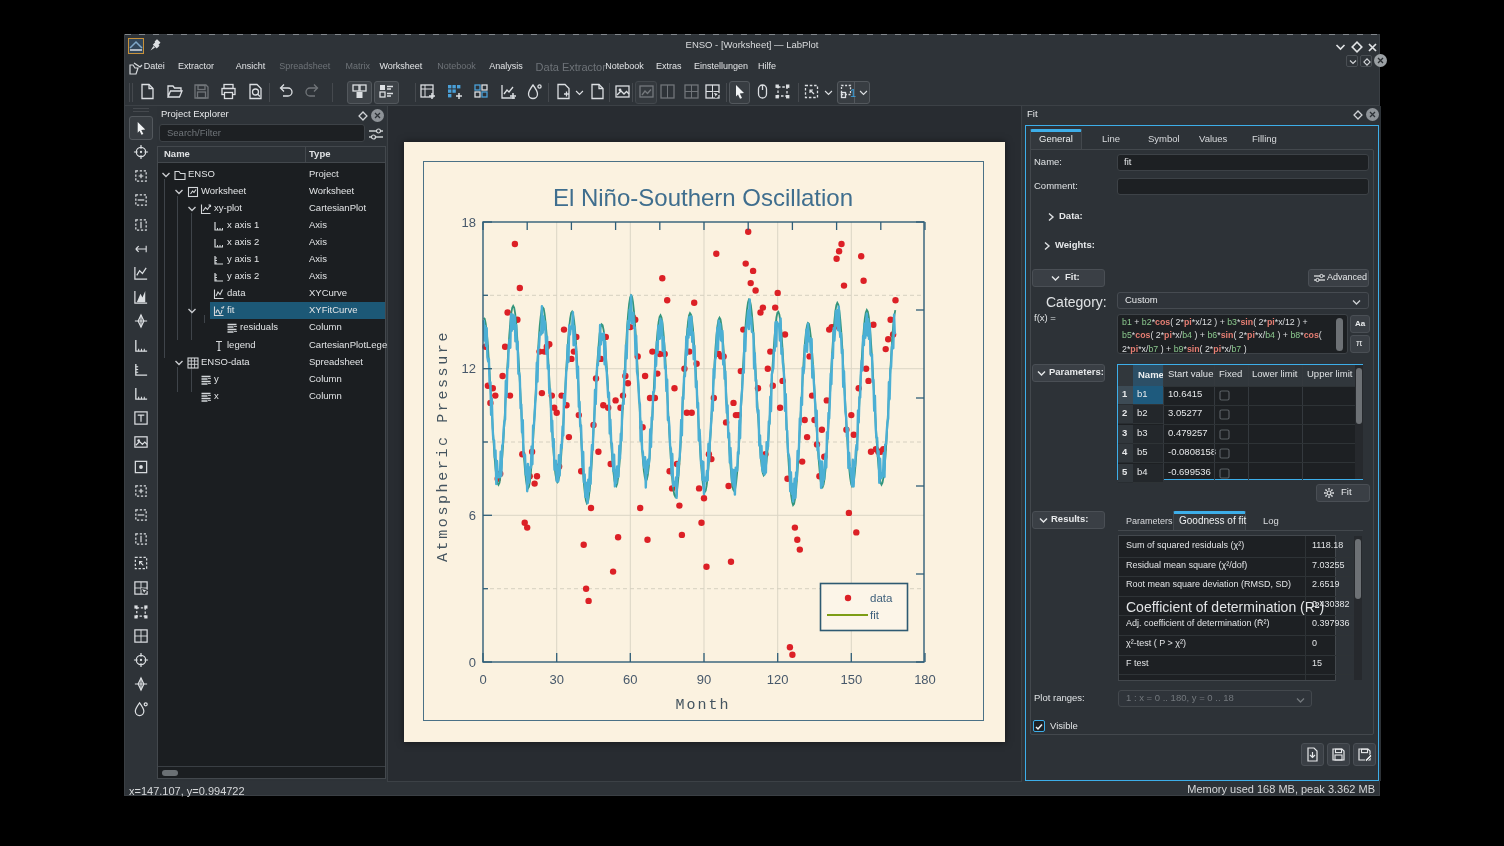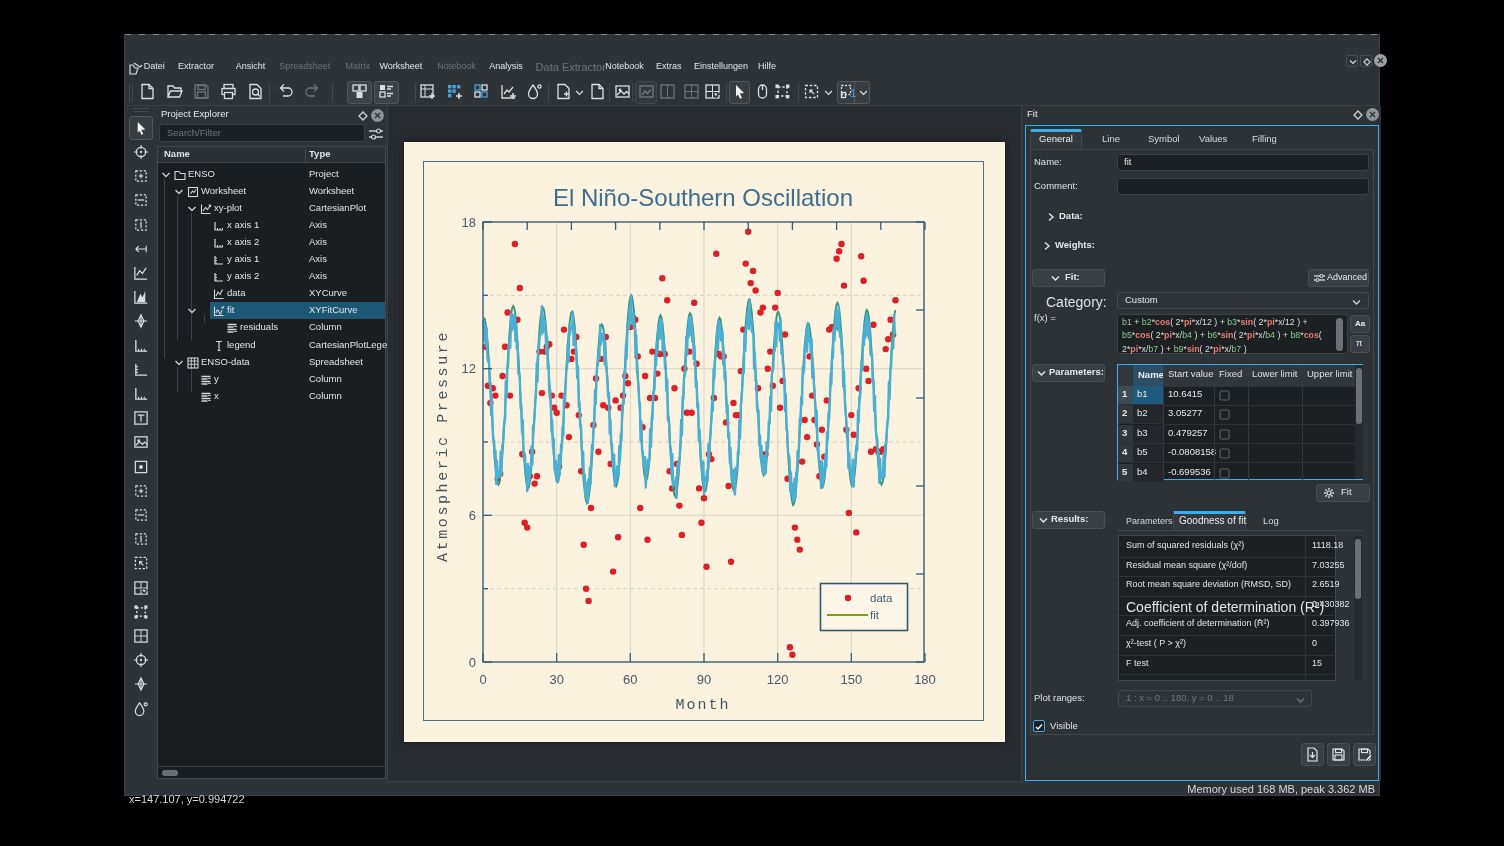--- a/index.html
+++ b/index.html
@@ -9,20 +9,44 @@
 .sep{position:absolute;width:1px;background:#45494e}
 .btnbox{position:absolute;border:1px solid #53585d;background:#3d4247;border-radius:3px}
 .input{position:absolute;background:#1d2023;border:1px solid #3d4247;border-radius:3px}
 .gbtn{position:absolute;background:#3a3f45;border:1px solid #4a4f55;border-radius:3px;color:#e8eaec;font-size:9.5px;font-weight:bold}
 svg.i{position:absolute}
 span{white-space:nowrap}
 </style></head>
 <body>
 <div id="win">
     <div class="abs" style="left:0;top:-1px;width:100%;height:1px;background:repeating-linear-gradient(90deg,#83888d 0 6px,transparent 6px 14px)"></div>
+<div class="abs" style="left:0;top:0;width:100%;height:23px">
+ <svg class="i" style="left:3px;top:3px" width="16" height="16">
+        <rect x="0.5" y="0.5" width="15" height="15" fill="#31465a" stroke="#c8913a"></rect>
+        <path d="M2 10 L8 4 L14 10" stroke="#7fa8c8" fill="none" stroke-width="1.5"></path>
+        <path d="M2 12 h12" stroke="#d8dde2" stroke-width="1.5"></path>
+      </svg>
+ <svg class="i" style="left:24px;top:4px" width="13" height="13" viewBox="0 0 13 13">
+        <g fill="#dcdfe2">
+          <rect x="6" y="1" width="5" height="3.5" rx="0.5" transform="rotate(45 8 3)"></rect>
+          <rect x="4.5" y="4" width="5.5" height="4" transform="rotate(45 7 6)"></rect>
+          <path d="M4.5 7 L6 8.5 L1.5 11.5 Z"></path>
+        </g>
+      </svg>
+ <div class="abs txt" style="left:0;right:0;top:4px;text-align:center;color:#dadcde">ENSO - [Worksheet] — LabPlot</div>
+ <svg class="i" style="left:1210px;top:7px" width="11" height="11">
+        <path d="M1.5 3 L5.5 7 L9.5 3" stroke="#e2e4e6" stroke-width="1.6" fill="none"></path>
+      </svg>
+ <svg class="i" style="left:1226px;top:6px" width="12" height="12">
+        <rect x="2.6" y="2.6" width="6.8" height="6.8" fill="none" stroke="#e2e4e6" stroke-width="1.6" transform="rotate(45 6 6)"></rect>
+      </svg>
+ <svg class="i" style="left:1242px;top:7px" width="11" height="11">
+        <path d="M2 2 L9 9 M9 2 L2 9" stroke="#e2e4e6" stroke-width="1.7"></path>
+      </svg>
+</div>
 <div class="abs" style="left:0;top:23px;width:100%;height:21px">
  <svg class="i" style="left:4px;top:3px" width="14" height="14" viewBox="0 0 14 14">
         <path d="M1 13 V4 h3 l2 3 h3 l-2 6 z M5 2 l6 4 M11 6 l2 -2" stroke="#d8dbde" fill="none" stroke-width="1.2"></path>
       </svg>
  <span class="abs" style="left:18.7px;top:2.5px;font-size:9px;color:#e2e4e6">Datei</span>
       <span class="abs" style="left:52.9px;top:2.5px;font-size:9px;color:#e2e4e6">Extractor</span>
       <span class="abs" style="left:110.8px;top:2.5px;font-size:9px;color:#e2e4e6">Ansicht</span>
       <span class="abs" style="left:154.3px;top:2.5px;font-size:9px;color:#6e7378">Spreadsheet</span>
       <span class="abs" style="left:220.6px;top:2.5px;font-size:9px;color:#6e7378">Matrix</span>
       <span class="abs" style="left:254.4px;top:2.5px;font-size:9px;color:#e2e4e6">Worksheet</span>
@@ -927,15 +951,15 @@
         </svg>
         <div class="gbtn" style="left:327px;top:617px;width:23px;height:23px"></div>
         <svg class="i" style="left:330px;top:620px" width="17" height="17" viewBox="0 0 17 17">
           <path d="M3 3 h9 l2 2 v9 h-11 z" fill="none" stroke="#e6e8ea" stroke-width="1.2"></path>
           <rect x="5.5" y="3.2" width="6" height="3.4" fill="none" stroke="#e6e8ea" stroke-width="1.1"></rect>
           <path d="M9 14 l5.5-5.5 1.5 1.5 -5.5 5.5 z" fill="#e6e8ea" stroke="#2d3237" stroke-width="0.7"></path>
         </svg>
       </div>
 </div>
 <div class="abs" style="left:0;top:746px;width:1254px;height:15px">
-  <span class="abs" style="left:4px;top:12px;font-size:11px;color:#d6d8da">x=147.107, y=0.994722</span>
+  <span class="abs" style="left:4px;top:4px;font-size:11px;color:#d6d8da">x=147.107, y=0.994722</span>
   <span class="abs" style="right:4px;top:2px;font-size:11px;color:#d6d8da">Memory used 168 MB, peak 3.362 MB</span>
 </div>
 </div>
 </body></html>

